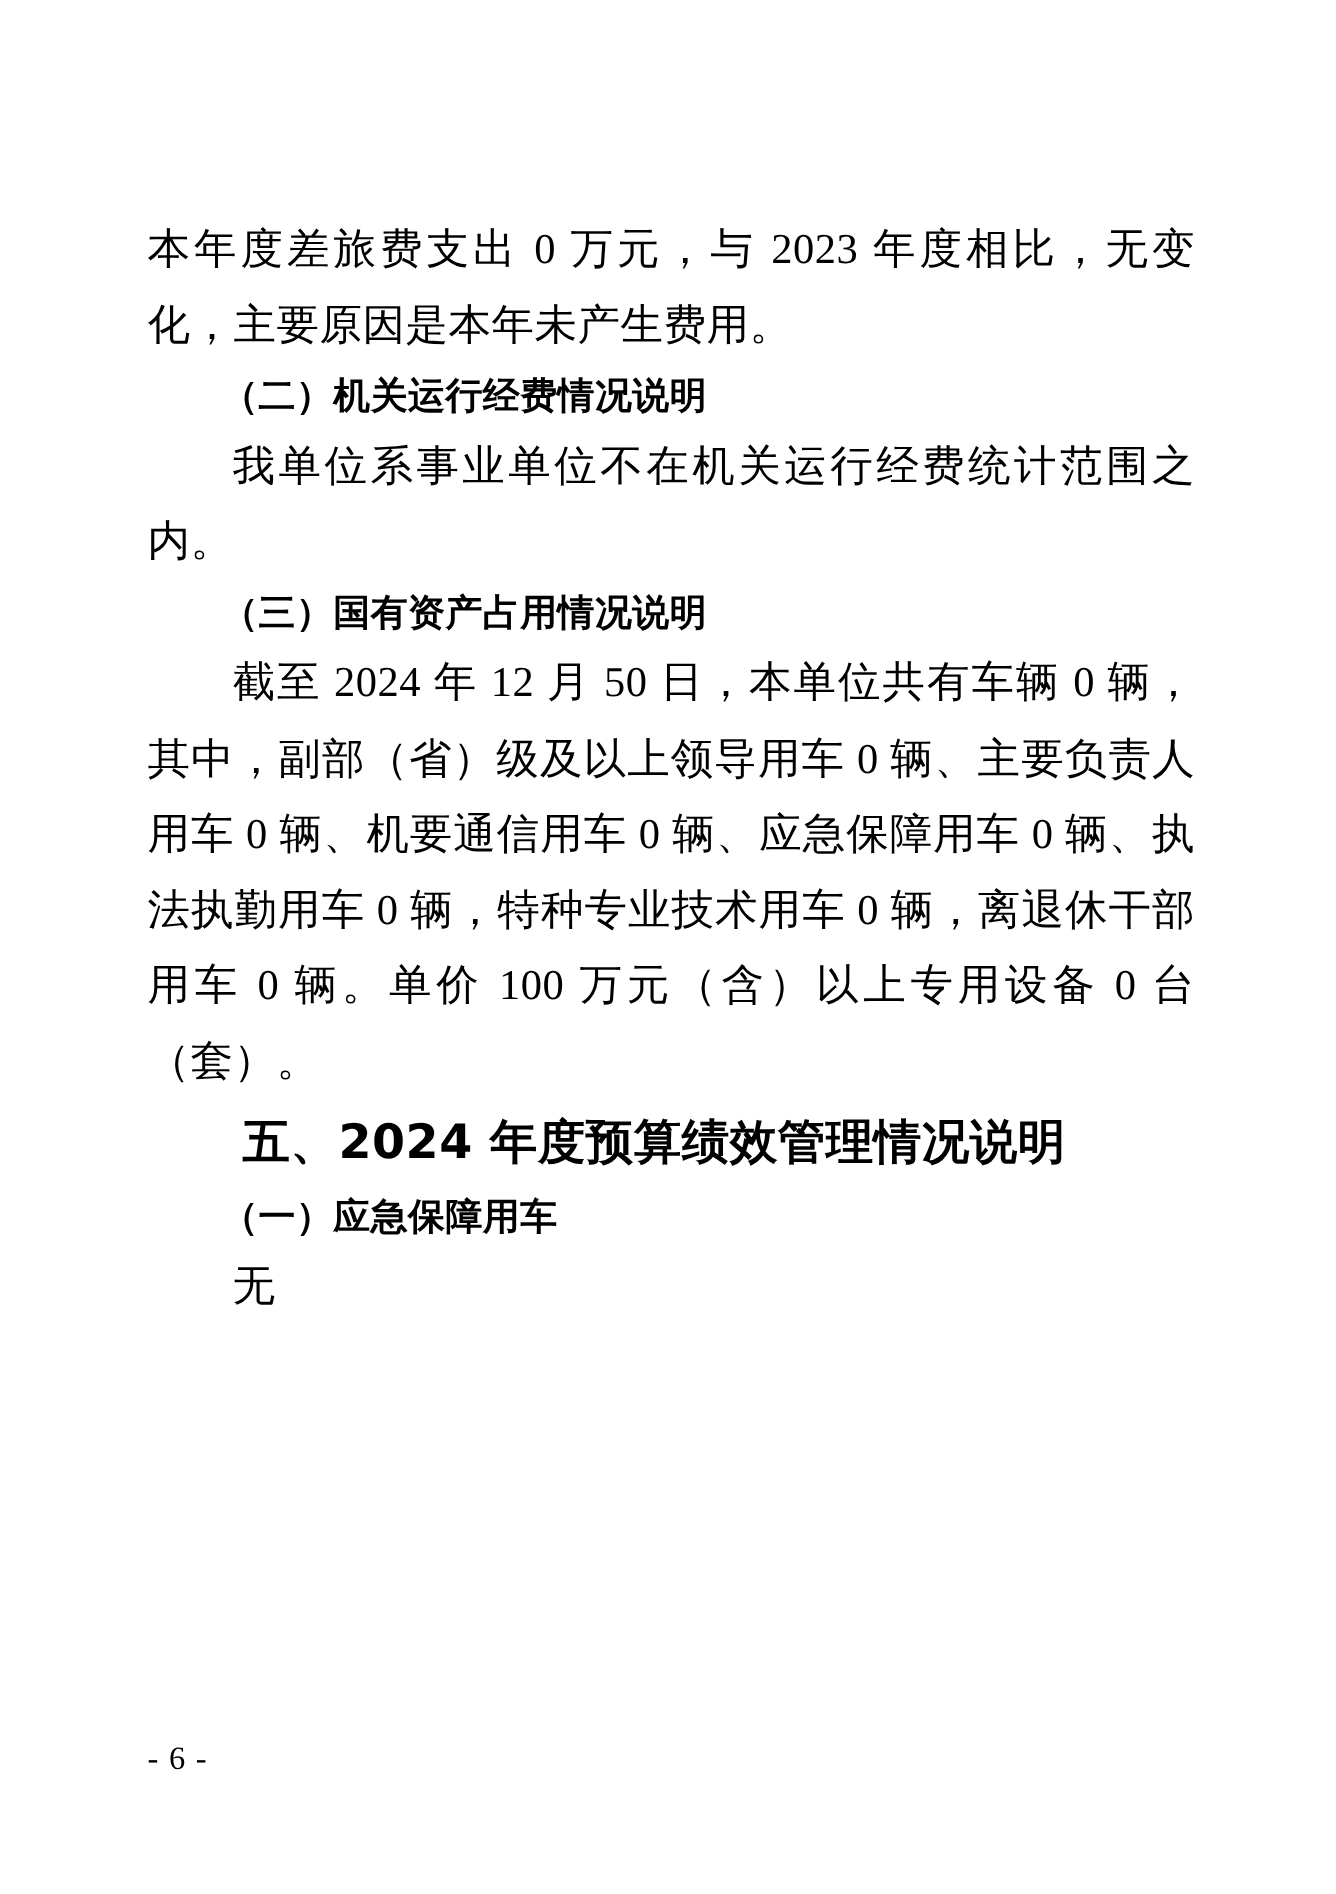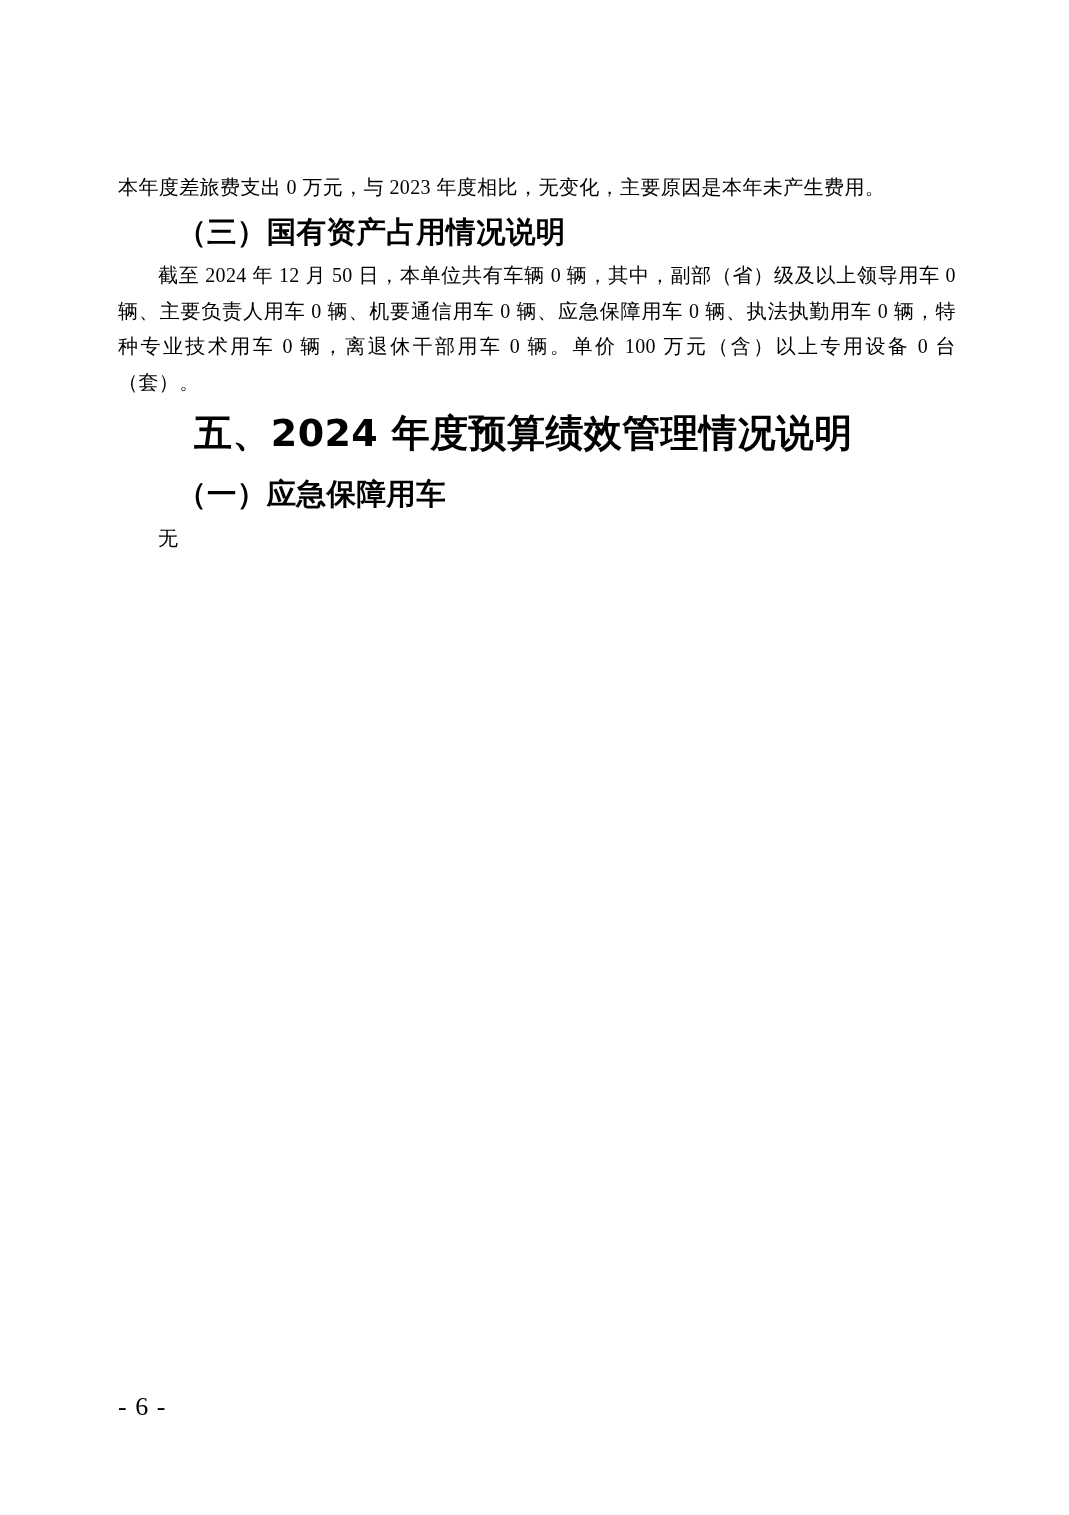--- a/index.html
+++ b/index.html
@@ -19,21 +19,21 @@
     overflow: hidden;
   }
   .content {
     position: absolute;
     left: 118px;
     top: 170px;
     width: 838px;
   }
   p.body-text {
     margin: 0 0 0.0em 0;
-    font-size: 20px;
+    font-size: 34px;
     line-height: 1.78;
     text-align: justify;
     text-justify: inter-ideograph;
     letter-spacing: 0.4px;
     font-family: "Liberation Serif", "DejaVu Serif", serif;
   }
   p.indent {
     text-indent: 2em;
   }
   p.indent-wide {
@@ -68,21 +68,23 @@
 </style>
 </head>
 <body>
 
 <div class="page">
 
   <div class="content">
 
     <p class="body-text">本年度差旅费支出 0 万元，与 2023 年度相比，无变化，主要原因是本年未产生费用。</p>
 
+    <p class="sub-heading">（二）机关运行经费情况说明</p>
 
+    <p class="body-text indent">我单位系事业单位不在机关运行经费统计范围之内。</p>
 
     <p class="sub-heading">（三）国有资产占用情况说明</p>
 
     <p class="body-text indent">截至 2024 年 12 月 50 日，本单位共有车辆 0 辆，其中，副部（省）级及以上领导用车 0 辆、主要负责人用车 0 辆、机要通信用车 0 辆、应急保障用车 0 辆、执法执勤用车 0 辆，特种专业技术用车 0 辆，离退休干部用车 0 辆。单价 100 万元（含）以上专用设备 0 台（套）。</p>
 
 
 
 
 
     <p class="heading">五、2024 年度预算绩效管理情况说明</p>

